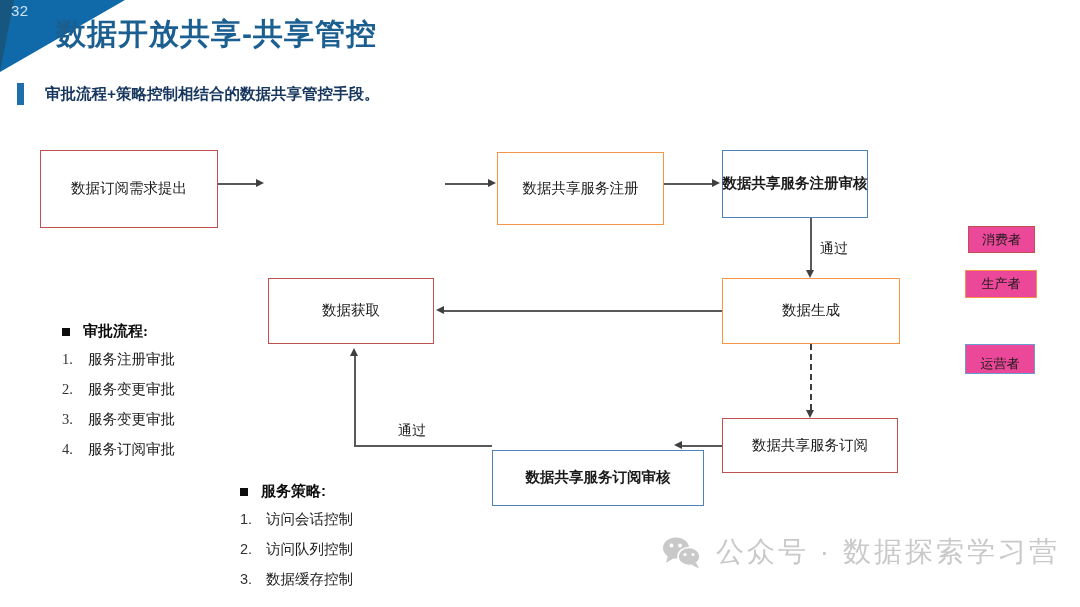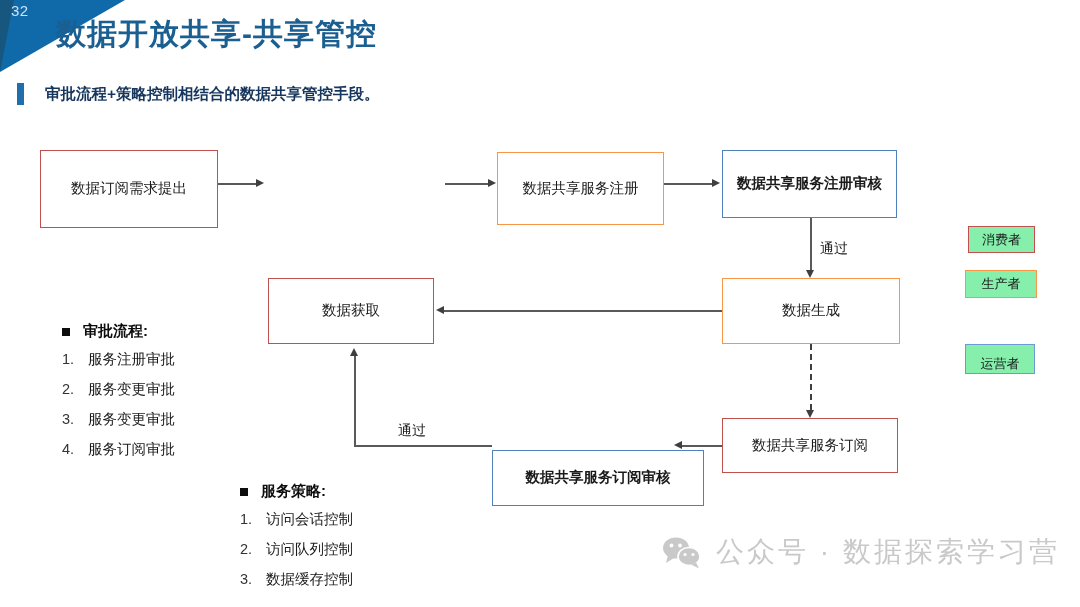--- a/index.html
+++ b/index.html
@@ -169,21 +169,21 @@
   .num-item .idx {
     width: 26px;
     flex: 0 0 auto;
     color: #333333;
   }
 
   
   .legend-box {
     position: absolute;
     box-sizing: border-box;
-    background: #86efac;
+    background: #ec4899;
     display: flex;
     align-items: center;
     justify-content: center;
     font-size: 13px;
     white-space: nowrap;
   }
   .legend-box.consumer { border: 1.5px solid #c0504d; }
   .legend-box.producer { border: 1.5px solid #f79646; }
   .legend-box.operator { border: 1.5px solid #6b9bd2; }
 
@@ -231,21 +231,21 @@
   <div class="hline" style="left:445px; top:183px; width:45px;"></div>
   <div class="arrow right" style="left:488px; top:178.5px;"></div>
 
   <div class="node producer" style="left:497px; top:152px; width:167px; height:73px;">
     <span>数据共享服务注册</span>
   </div>
 
   <div class="hline" style="left:664px; top:183px; width:50px;"></div>
   <div class="arrow right" style="left:712px; top:178.5px;"></div>
 
-  <div class="node operator bold" style="left:722px; top:150px; width:175px; height:68px;">
+  <div class="node operator bold" style="left:722px; top:150px; width:146px; height:68px;">
     <span>数据共享服务注册审核</span>
   </div>
 
   <div class="vline" style="left:810px; top:218px; height:52px;"></div>
   <div class="arrow down" style="left:805.5px; top:270px;"></div>
   <div class="edge-label" style="left:820px; top:240px;">通过</div>
 
   <div class="node consumer" style="left:268px; top:278px; width:166px; height:66px;">
     <span>数据获取</span>
   </div>
@@ -269,21 +269,21 @@
   </div>
 
   <div class="hline" style="left:682px; top:445px; width:40px;"></div>
   <div class="arrow left" style="left:674px; top:440.5px;"></div>
 
   <div class="hline" style="left:354px; top:445px; width:138px;"></div>
   <div class="vline" style="left:354px; top:356px; height:90px;"></div>
   <div class="arrow up" style="left:350px; top:348px;"></div>
   <div class="edge-label" style="left:398px; top:422px;">通过</div>
 
-  <div class="bullet-block" style="left:62px; top:322px;">
+  <div class="bullet-block" style="left:62px; top:322px;font-family:Liberation Serif, serif;">
     <div class="bullet-head">
       <span class="sq"></span>
       <span>审批流程:</span>
     </div>
     <div class="num-item">
       <span class="idx">1.</span>
       <span>服务注册审批</span>
     </div>
     <div class="num-item">
       <span class="idx">2.</span>

